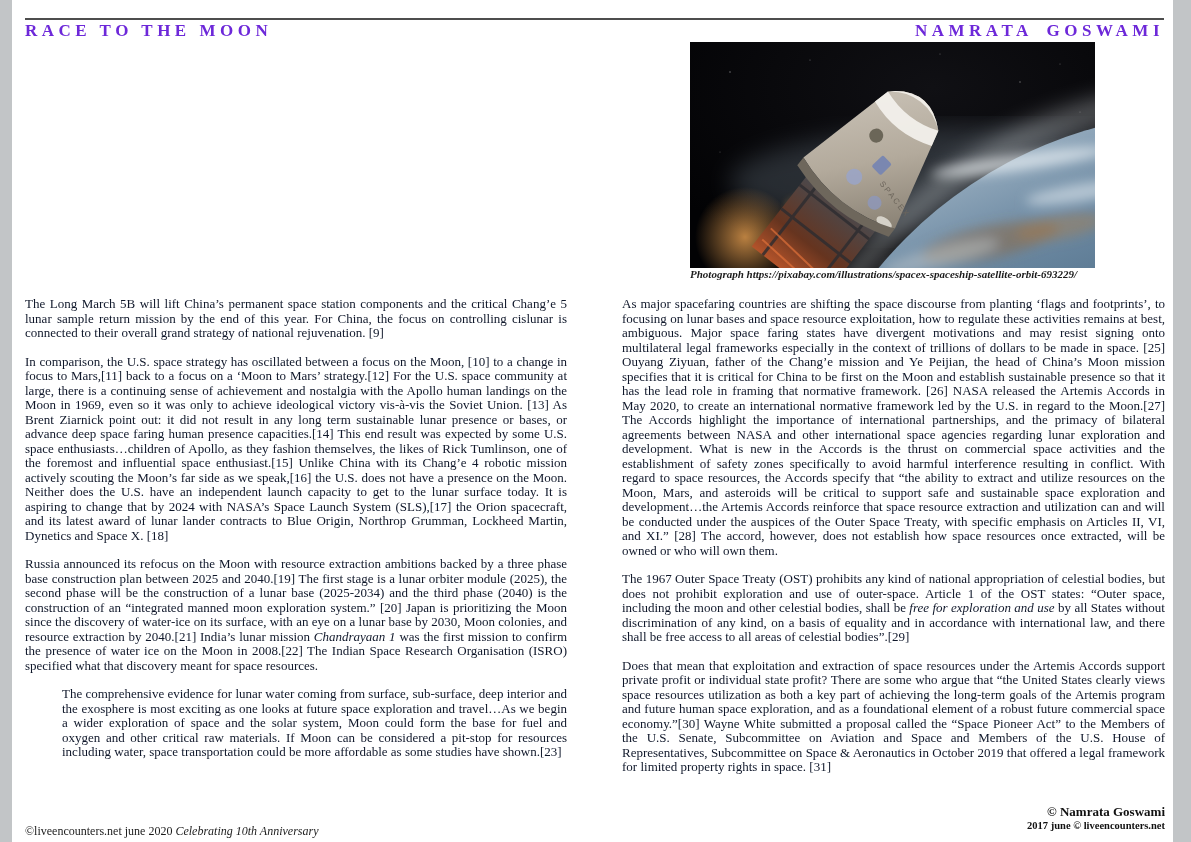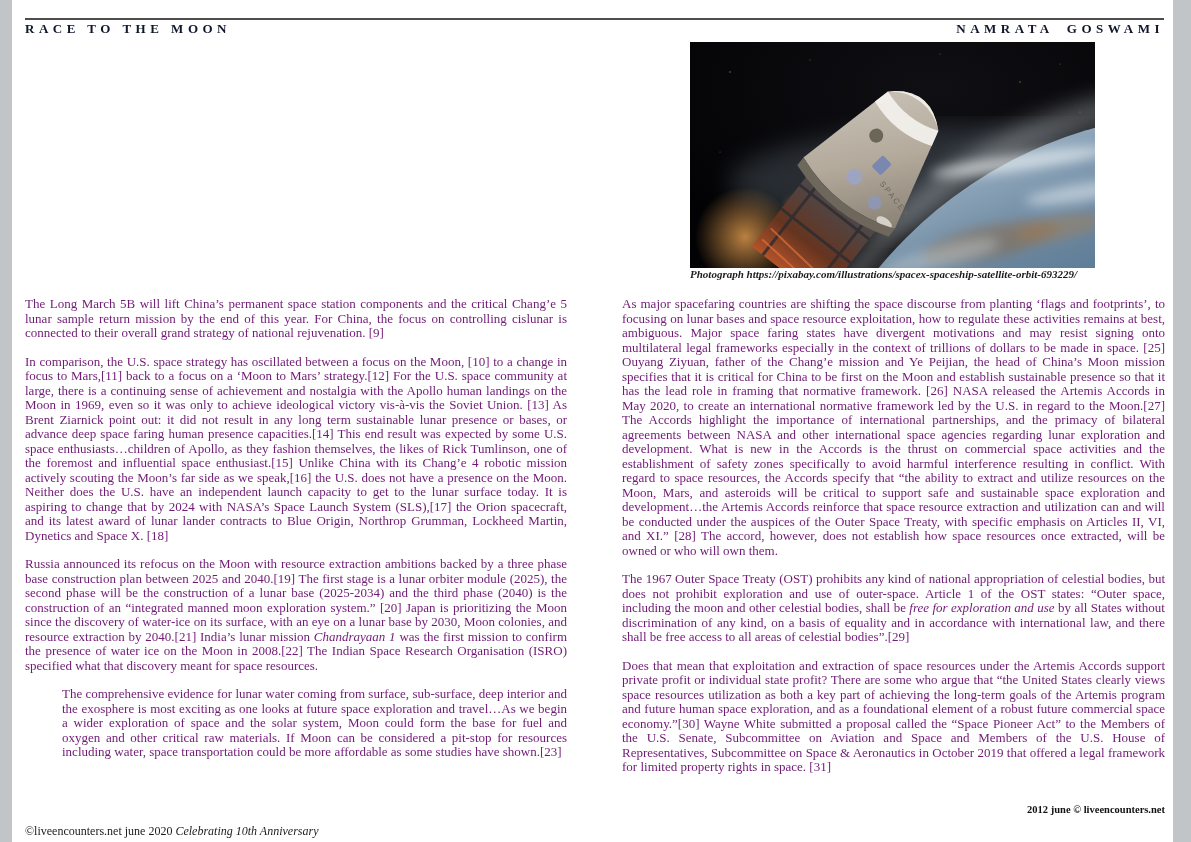--- a/index.html
+++ b/index.html
@@ -2,33 +2,33 @@
 <html><head>
 <meta charset="utf-8">
 <style>
   * { margin:0; padding:0; box-sizing:border-box; }
   html,body { width:1191px; height:842px; overflow:hidden; background:#c2c5c7;
               font-family:"Liberation Serif","DejaVu Serif",serif; }
   .page { position:absolute; left:12px; top:0; width:1161px; height:842px; background:#ffffff; }
 
   .top-rule { position:absolute; left:25px; top:18px; width:1139px; height:2px; background:#4d4d4d; }
 
-  .hdr { position:absolute; top:21px; font-size:13px; font-weight:700;
-         color:#0f172a; letter-spacing:4.5px; white-space:nowrap; }
+  .hdr { position:absolute; top:21px; font-size:17px; font-weight:700;
+         color:#6d28d9; letter-spacing:4.5px; white-space:nowrap; }
   .hdr-left  { left:25px; }
   .hdr-right { left:600px; width:564px; text-align:right; word-spacing:6px; }
 
   .photo { position:absolute; left:690px; top:42px; width:405px; height:226px; background:#000; }
   .photo svg { display:block; width:100%; height:100%; }
 
   .caption { position:absolute; left:690px; top:268px; width:490px;
              font-size:11px; font-style:italic; font-weight:700; color:#1b1b1b; }
 
   .col { position:absolute; top:297px; width:543px; font-size:13px; line-height:14.5px;
-         color:#701a75; text-align:justify; }
+         color:#0f172a; text-align:justify; }
   .col-left  { left:25px; width:542px; }
   .col-right { left:622px; }
   .col p { margin-bottom:14px; }
   .col .quote { margin-left:37px; }
   .col h3 { font-size:13.5px; font-weight:700; margin-bottom:15px; text-align:left; }
   .italic { font-style:italic; }
 
   .footer-left { position:absolute; left:25px; top:824px; font-size:12px; color:#1b1b1b;text-align:right; }
   .footer-right { position:absolute; left:700px; top:804px; width:465px; text-align:right; color:#111; }
   .footer-right .fr1 { font-size:13px; font-weight:700; }
@@ -150,14 +150,15 @@
 
 <div class="col col-right">
   <p><span>As major spacefaring countries are shifting the space discourse from planting ‘flags and footprints’, to focusing on lunar bases and space resource exploitation, how to regulate these activities remains at best, ambiguous. Major space faring states have divergent motivations and may resist signing onto multilateral legal frameworks especially in the context of trillions of dollars to be made in space. [25] Ouyang Ziyuan, father of the Chang’e mission and Ye Peijian, the head of China’s Moon mission specifies that it is critical for China to be first on the Moon and establish sustainable presence so that it has the lead role in framing that normative framework. [26] NASA released the Artemis Accords in May 2020, to create an international normative framework led by the U.S. in regard to the Moon.[27]  The Accords highlight the importance of international partnerships, and the primacy of bilateral agreements between NASA and other international space agencies regarding lunar exploration and development. What is new in the Accords is the thrust on commercial space activities and the establishment of safety zones specifically to avoid harmful interference resulting in conflict. With regard to space resources, the Accords specify that “the ability to extract and utilize resources on the Moon, Mars, and asteroids will be critical to support safe and sustainable space exploration and development…the Artemis Accords reinforce that space resource extraction and utilization can and will be conducted under the auspices of the Outer Space Treaty, with specific emphasis on Articles II, VI, and XI.” [28] The accord, however, does not establish how space resources once extracted, will be owned or who will own them.</span></p>
   <p><span>The 1967 Outer Space Treaty (OST) prohibits any kind of national appropriation of celestial bodies, but does not prohibit exploration and use of outer-space. Article 1 of the OST states: “Outer space, including the moon and other celestial bodies, shall be </span><span class="italic">free for exploration and use</span><span> by all States without discrimination of any kind, on a basis of equality and in accordance with international law, and there shall be free access to all areas of celestial bodies”.[29]</span></p>
   <p><span>Does that mean that exploitation and extraction of space resources under the Artemis Accords support private profit or individual state profit? There are some who argue that “the United States clearly views space resources utilization as both a key part of achieving the long-term goals of the Artemis program and future human space exploration, and as a foundational element of a robust future commercial space economy.”[30]  Wayne White submitted a proposal called the “Space Pioneer Act” to the Members of the U.S. Senate, Subcommittee on Aviation and Space and Members of the U.S. House of Representatives, Subcommittee on Space &amp; Aeronautics in October 2019 that offered a legal framework for limited property rights in space. [31]</span></p>
 </div>
 
 <div class="footer-left"><span>©liveencounters.net june 2020 </span><span class="italic">Celebrating 10th Anniversary</span></div>
 
 <div class="footer-right">
-  <div class="fr2">2012 june © liveencounters.net</div>
+  <div class="fr1">© Namrata Goswami</div>
+  <div class="fr2">2017 june © liveencounters.net</div>
 </div>
 
 </body></html>

